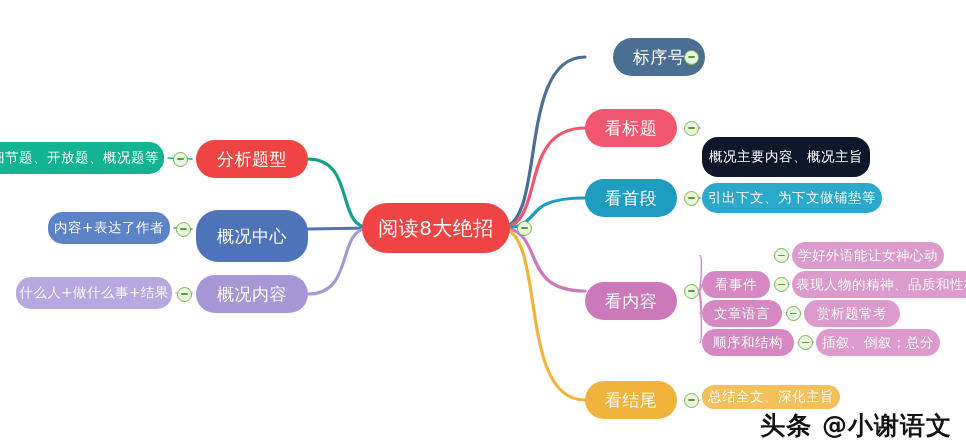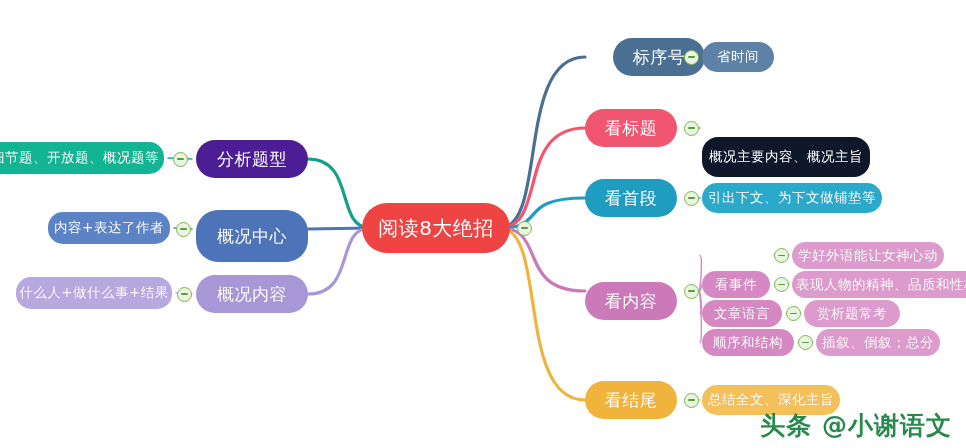--- a/index.html
+++ b/index.html
@@ -61,21 +61,21 @@
   .toggle i {
     display:block;
     width:7px; height:1.6px;
     background:#5d9b36;
     border-radius:1px;
   }
   .watermark {
     position:absolute;
     right:14px; bottom:6px;
     font-size:25px;
-    color:#15803d;
+    color:#000000;
     font-weight:bold;
     letter-spacing:1px;
     opacity:0.92;
   }
 </style>
 </head>
 <body>
 
 <div id="canvas">
   <svg class="links" viewBox="0 0 966 448">
@@ -100,40 +100,39 @@
       <path d="M 699 291 C 700.5 291, 703 313.5, 700 313.5" stroke="#d588c2" stroke-width="1.4" fill="none" stroke-linecap="round"></path>
       <path d="M 786 313.5 L 801 313.5" stroke="#dd9bcd" stroke-width="1.4" fill="none" stroke-linecap="round"></path>
       <path d="M 699 291 C 700.5 291, 703 342.5, 700 342.5" stroke="#d588c2" stroke-width="1.4" fill="none" stroke-linecap="round"></path>
       <path d="M 798 342.5 L 813 342.5" stroke="#dd9bcd" stroke-width="1.4" fill="none" stroke-linecap="round"></path>
       <path d="M 699 400 L 700 400" stroke="#f4c05a" stroke-width="1.6" fill="none" stroke-linecap="round"></path>
     </svg>
 <div class="node center" style="left: 362px; top: 203px; width: 148px; height: 50px; background: #ef4444;">阅读8大绝招</div>
     <div class="toggle" style="left: 516.5px; top: 220.5px;">
       <i></i>
     </div>
-    <div class="node main" style="left: 196px; top: 140px; width: 112px; height: 38px; background: #4c1d95;">分析题型</div>
+    <div class="node main" style="left: 196px; top: 140px; width: 112px; height: 38px; background: #ef4444;">分析题型</div>
     <div class="toggle" style="left: 172.5px; top: 151.5px;">
       <i></i>
     </div>
     <div class="node leaf" style="left: -14px; top: 142px; width: 178px; height: 32px; background: rgb(18, 180, 147);">细节题、开放题、概况题等</div>
     <div class="node main" style="left: 196px; top: 210px; width: 112px; height: 52px; background: rgb(77, 116, 184);">概况中心</div>
     <div class="toggle" style="left: 175.5px; top: 221.5px;">
       <i></i>
     </div>
     <div class="node leaf" style="left: 48px; top: 212px; width: 122px; height: 32px; background: rgb(91, 131, 198);">内容+表达了作者</div>
     <div class="node main" style="left: 196px; top: 275px; width: 112px; height: 38px; background: rgb(168, 151, 214);">概况内容</div>
     <div class="toggle" style="left: 176.5px; top: 286.5px;">
       <i></i>
     </div>
     <div class="node leaf" style="left: 16px; top: 277px; width: 156px; height: 32px; background: rgb(184, 168, 224);">什么人+做什么事+结果</div>
     <div class="node main" style="left: 613px; top: 38px; width: 92px; height: 38px; background: rgb(74, 111, 146);">标序号</div>
     <div class="toggle" style="left: 683.5px; top: 49.5px;">
       <i></i>
     </div>
-    <div class="node sub" style="left: 702px; top: 42px; width: 72px; height: 30px; background: rgb(93, 130, 166);">省时间</div>
     <div class="node main" style="left: 585px; top: 109px; width: 92px; height: 38px; background: rgb(240, 86, 111);">看标题</div>
     <div class="toggle" style="left: 683.5px; top: 120.5px;">
       <i></i>
     </div>
     <div class="node sub" style="left: 702px; top: 113px; width: 168px; height: 40px; background: #0f172a; margin-top: 24px;">概况主要内容、概况主旨</div>
     <div class="node main" style="left: 585px; top: 179px; width: 92px; height: 38px; background: rgb(31, 157, 192); font-family: Liberation Serif, serif;">看首段</div>
     <div class="toggle" style="left: 683.5px; top: 190.5px;">
       <i></i>
     </div>
     <div class="node sub" style="left: 702px; top: 183px; width: 180px; height: 30px; background: rgb(42, 169, 203);">引出下文、为下文做铺垫等</div>
@@ -157,16 +156,16 @@
     <div class="node leaf" style="left: 804px; top: 300px; width: 96px; height: 27px; background: rgb(221, 155, 205);">赏析题常考</div>
     <div class="node sub" style="left: 702px; top: 329px; width: 92px; height: 27px; background: rgb(213, 136, 194);">顺序和结构</div>
     <div class="toggle" style="left: 797.5px; top: 335px;">
       <i></i>
     </div>
     <div class="node leaf" style="left: 816px; top: 329px; width: 124px; height: 27px; background: rgb(221, 155, 205);">插叙、倒叙；总分</div>
     <div class="node main" style="left: 585px; top: 381px; width: 92px; height: 38px; background: rgb(240, 180, 60);">看结尾</div>
     <div class="toggle" style="left: 683.5px; top: 392.5px;">
       <i></i>
     </div>
-    <div class="node sub" style="left: 702px; top: 385px; width: 138px; height: 30px; background: rgb(244, 192, 90);">总结全文、深化主旨</div>
+    <div class="node sub" style="left: 702px; top: 385px; width: 138px; height: 24px; background: rgb(244, 192, 90);">总结全文、深化主旨</div>
   </div>
 
 <div class="watermark">头条 @小谢语文</div>
 
 </body></html>

